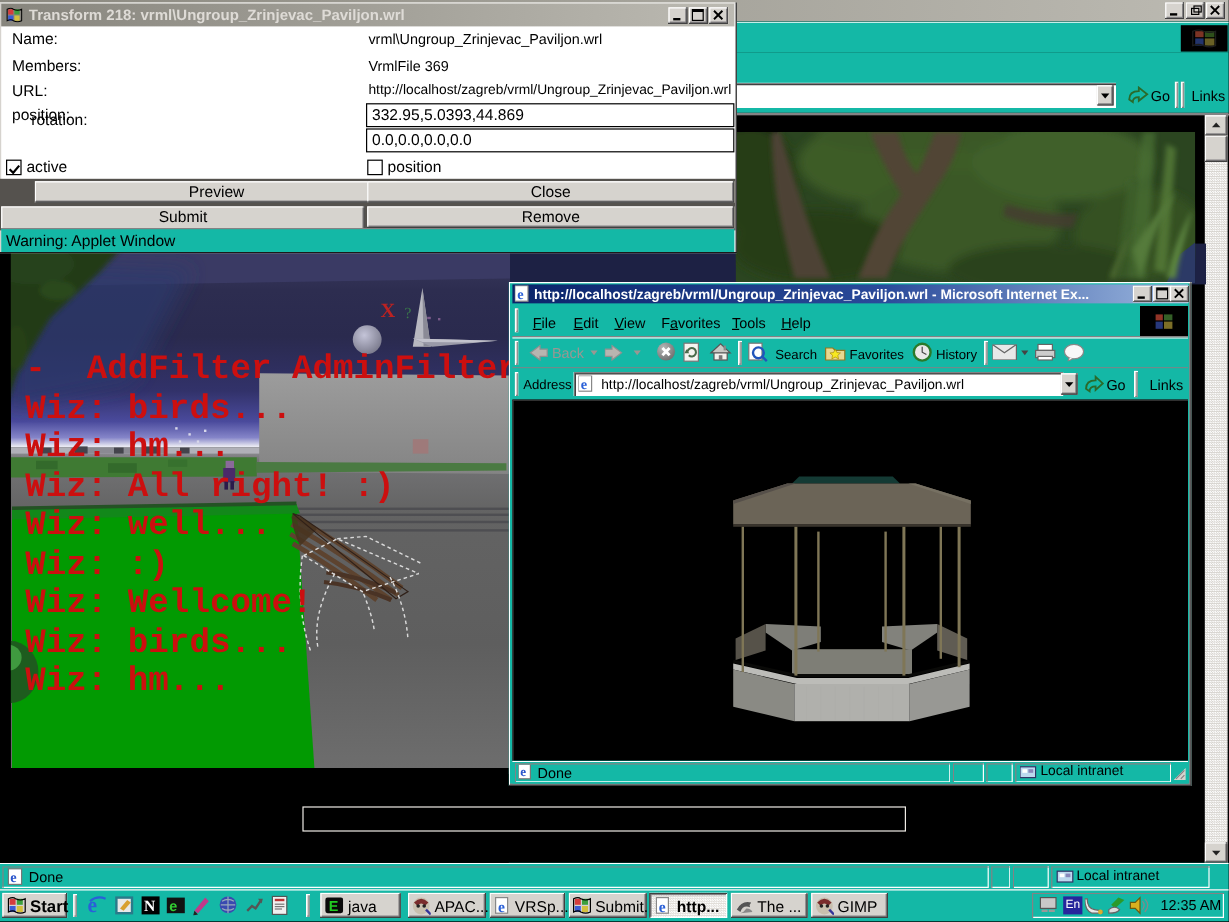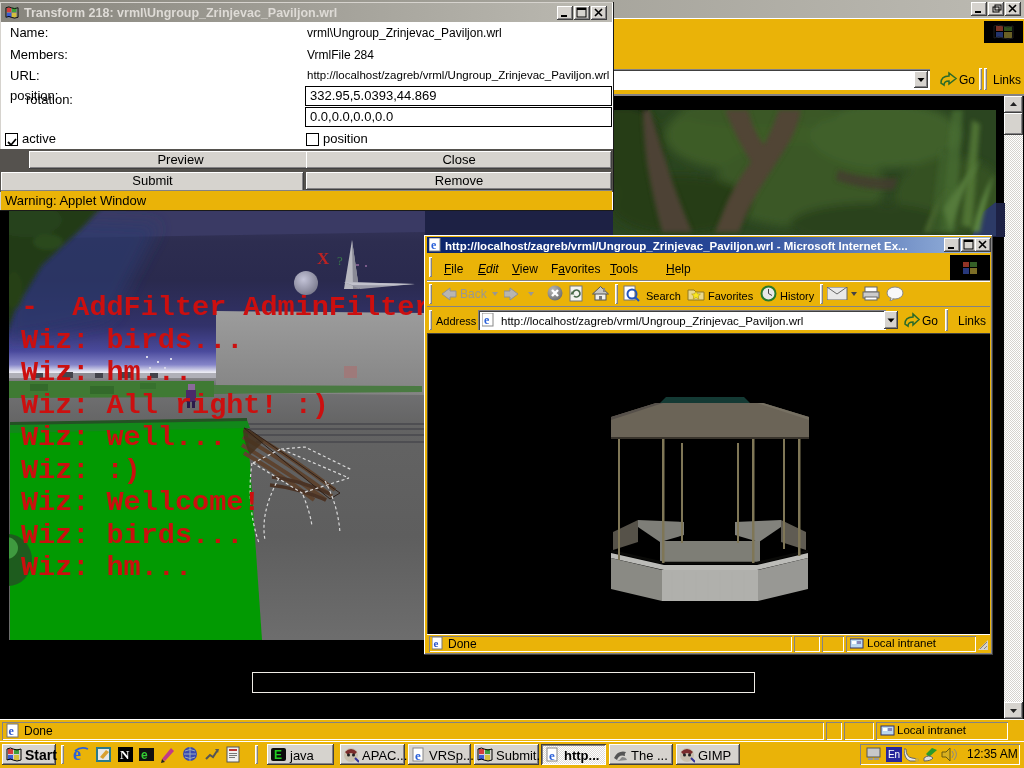--- a/index.html
+++ b/index.html
@@ -1,21 +1,21 @@
 <!DOCTYPE html>
 <html><head><meta charset="utf-8">
 <style>
 html,body{margin:0;padding:0;}
 body{width:1024px;height:768px;overflow:hidden;background:#000;position:relative;
   font-family:"Liberation Sans",sans-serif;-webkit-font-smoothing:antialiased;}
 .abs{position:absolute;}
 .f13{font-size:13px;}
 .f12{font-size:12px;}
 .f11{font-size:11px;}
-.face{background:#eab308;}
+.face{background:#14b8a6;}
 .raised{box-shadow:inset -1px -1px 0 #404040,inset 1px 1px 0 #ffffff,inset -2px -2px 0 #848284;}
 .btn3d{background:#d6d3ce;box-shadow:inset -1px -1px 0 #404040,inset 1px 1px 0 #ffffff,inset -2px -2px 0 #848284,inset 2px 2px 0 #d6d3ce;}
 .sunken{box-shadow:inset 1px 1px 0 #848284,inset -1px -1px 0 #ffffff;}
 .ridge{background:#d6d3ce;box-shadow:inset 1px 1px 0 #ffffff,inset -1px -1px 0 #848284;}
 .titlebtn{position:absolute;width:16px;height:14px;background:#d6d3ce;
   box-shadow:inset -1px -1px 0 #404040,inset 1px 1px 0 #ffffff,inset -2px -2px 0 #848284;
   font-family:"Liberation Sans",sans-serif;}
 </style></head>
 <body>
 
@@ -413,25 +413,25 @@
       <rect x="3" y="2" width="9" height="9" fill="none" stroke="#000"></rect>
       <rect x="3" y="2" width="9" height="2" fill="#000"></rect>
     </svg></div>
 <div class="titlebtn" style="z-index:22;left:975px;top:238px;"><svg width="16" height="14">
       <path d="M4 3 l7 7 M11 3 l-7 7" stroke="#000" stroke-width="1.6"></path>
     </svg></div>
 
 <div class="abs face" style="z-index:21;left:427px;top:253px;width:563px;height:28px;"></div>
 <div class="abs ridge" style="z-index:22;left:429px;top:257px;width:3px;height:20px;"></div>
 <div class="abs f12" style="z-index:22;left:444px;top:262px;"><u>F</u>ile</div>
-<div class="abs f12" style="z-index:22;left:478px;top:262px;font-style:italic;"><u>E</u>dit</div>
+<div class="abs f12" style="z-index:22;left:478px;top:262px;"><u>E</u>dit</div>
 <div class="abs f12" style="z-index:22;left:512px;top:262px;"><u>V</u>iew</div>
 <div class="abs f12" style="z-index:22;left:551px;top:262px;">F<u>a</u>vorites</div>
 <div class="abs f12" style="z-index:22;left:610px;top:262px;"><u>T</u>ools</div>
-<div class="abs f12" style="z-index:22;left:666px;top:262px;text-align:right;"><u>H</u>elp</div>
+<div class="abs f12" style="z-index:22;left:651px;top:262px;text-align:right;"><u>H</u>elp</div>
 <div class="abs" style="z-index:22;left:950px;top:255px;width:40px;height:26px;background:#000;">
 <svg width="40" height="26">
       <g opacity="0.9">
         <rect x="13" y="7" width="6" height="5" fill="#a13a2c"></rect>
         <rect x="20" y="7" width="7" height="5" fill="#3a6a2c"></rect>
         <rect x="13" y="13" width="6" height="6" fill="#2c3f8a"></rect>
         <rect x="20" y="13" width="7" height="6" fill="#8a7a2c"></rect>
       </g>
     </svg></div>
 <div class="abs" style="z-index:22;left:427px;top:280px;width:563px;height:1px;background:#848284;"></div>
@@ -599,21 +599,21 @@
   <div class="titlebtn" style="left:574px;top:4px;"><svg width="16" height="14">
         <rect x="3" y="2" width="9" height="9" fill="none" stroke="#000"></rect>
         <rect x="3" y="2" width="9" height="2" fill="#000"></rect>
       </svg></div>
   <div class="titlebtn" style="left:591px;top:4px;"><svg width="16" height="14">
         <path d="M4 3 l7 7 M11 3 l-7 7" stroke="#000" stroke-width="1.6"></path>
       </svg></div>
   <div class="abs f13" style="left:10px;top:23px;">Name:</div>
     <div class="abs" style="left:307px;top:24px;font-size:12px;">vrml\Ungroup_Zrinjevac_Paviljon.wrl</div>
   <div class="abs f13" style="left:10px;top:45px;">Members:</div>
-    <div class="abs" style="left:307px;top:46px;font-size:12px;">VrmlFile 284</div>
+    <div class="abs" style="left:307px;top:46px;font-size:12px;">VrmlFile 369</div>
   <div class="abs f13" style="left:10px;top:66px;">URL:</div>
     <div class="abs" style="left:307px;top:67px;font-size:11.5px;">http://localhost/zagreb/vrml/Ungroup_Zrinjevac_Paviljon.wrl</div>
   <div class="abs f13" style="left:10px;top:86px;">position:</div>
   <div class="abs" style="left:305px;top:84px;width:307px;height:20px;background:#fff;border:1px solid #000;box-sizing:border-box;">
       <span class="abs f13" style="left:4px;top:1px;">332.95,5.0393,44.869</span>
     </div>
   <div class="abs f13" style="left:10px;top:90px;margin-left:16px;">rotation:</div>
   <div class="abs" style="left:305px;top:105px;width:307px;height:20px;background:#fff;border:1px solid #000;box-sizing:border-box;">
       <span class="abs f13" style="left:4px;top:1px;">0.0,0.0,0.0,0.0</span>
     </div>

